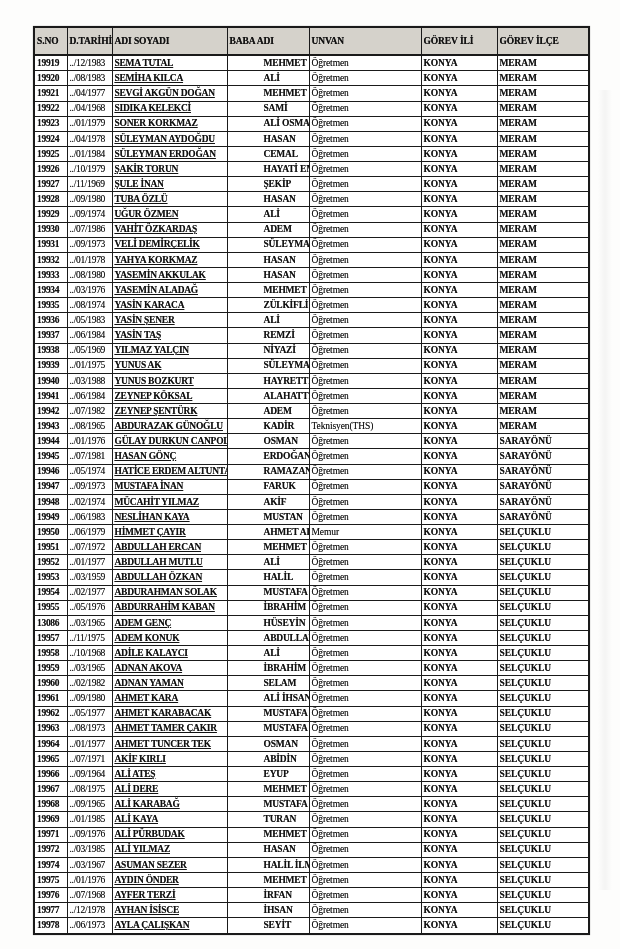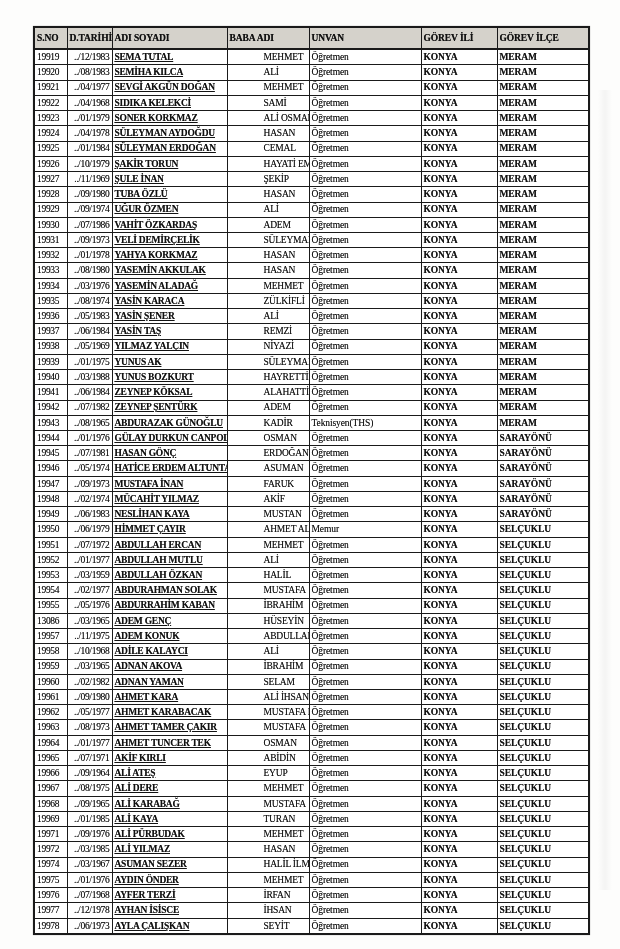--- a/index.html
+++ b/index.html
@@ -49,35 +49,35 @@
     color:var(--text-color);
     font-size:9.5px;
     line-height:1;
     padding:1px 2px 0 2px;
     white-space:nowrap;
     overflow:hidden;
     text-align:left;
     vertical-align:middle;
     letter-spacing:-0.1px;
   }
-  thead tr{height:22px;}
+  thead tr{height:28px;}
   thead th{
     background:var(--header-bg);
     font-weight:bold;
     font-size:9.5px;
     border-bottom:2px solid var(--border-color);
     text-shadow:0 0 0.5px rgba(0,0,0,0.7);
   }
   tbody td{
     text-shadow:0 0 0.4px rgba(0,0,0,0.55);
   }
-  tbody td.col-0{letter-spacing:-0.3px;}
-  tbody td.col-1{letter-spacing:-0.3px;text-align:right;}
+  tbody td.col-0{letter-spacing:-0.3px;font-weight:bold;}
+  tbody td.col-1{letter-spacing:-0.3px;}
   tbody td.col-2{font-weight:600;letter-spacing:-0.25px;text-decoration:underline;}
-  tbody td.col-3{font-weight:400;letter-spacing:-0.2px;padding-left:36px;}
+  tbody td.col-3{font-weight:700;letter-spacing:-0.2px;padding-left:36px;}
   tbody td.col-4{font-weight:normal;margin-top:48px;}
   tbody td.col-5,tbody td.col-6{font-weight:600;}
   table.personnel{
     border:2px solid var(--border-color);
     box-shadow:0 0 1px rgba(0,0,0,0.4);
   }
 </style>
 </head>
 <body>
 
@@ -344,21 +344,21 @@
           <td class="col-2">HASAN GÖNÇ</td>
           <td class="col-3">ERDOĞAN</td>
           <td class="col-4">Öğretmen</td>
           <td class="col-5">KONYA</td>
           <td class="col-6">SARAYÖNÜ</td>
         </tr>
         <tr>
           <td class="col-0">19946</td>
           <td class="col-1">../05/1974</td>
           <td class="col-2">HATİCE ERDEM ALTUNTAŞ</td>
-          <td class="col-3">ASUMAN</td>
+          <td class="col-3">RAMAZAN</td>
           <td class="col-4">Öğretmen</td>
           <td class="col-5">KONYA</td>
           <td class="col-6">SARAYÖNÜ</td>
         </tr>
         <tr>
           <td class="col-0">19947</td>
           <td class="col-1">../09/1973</td>
           <td class="col-2">MUSTAFA İNAN</td>
           <td class="col-3">FARUK</td>
           <td class="col-4">Öğretmen</td>

